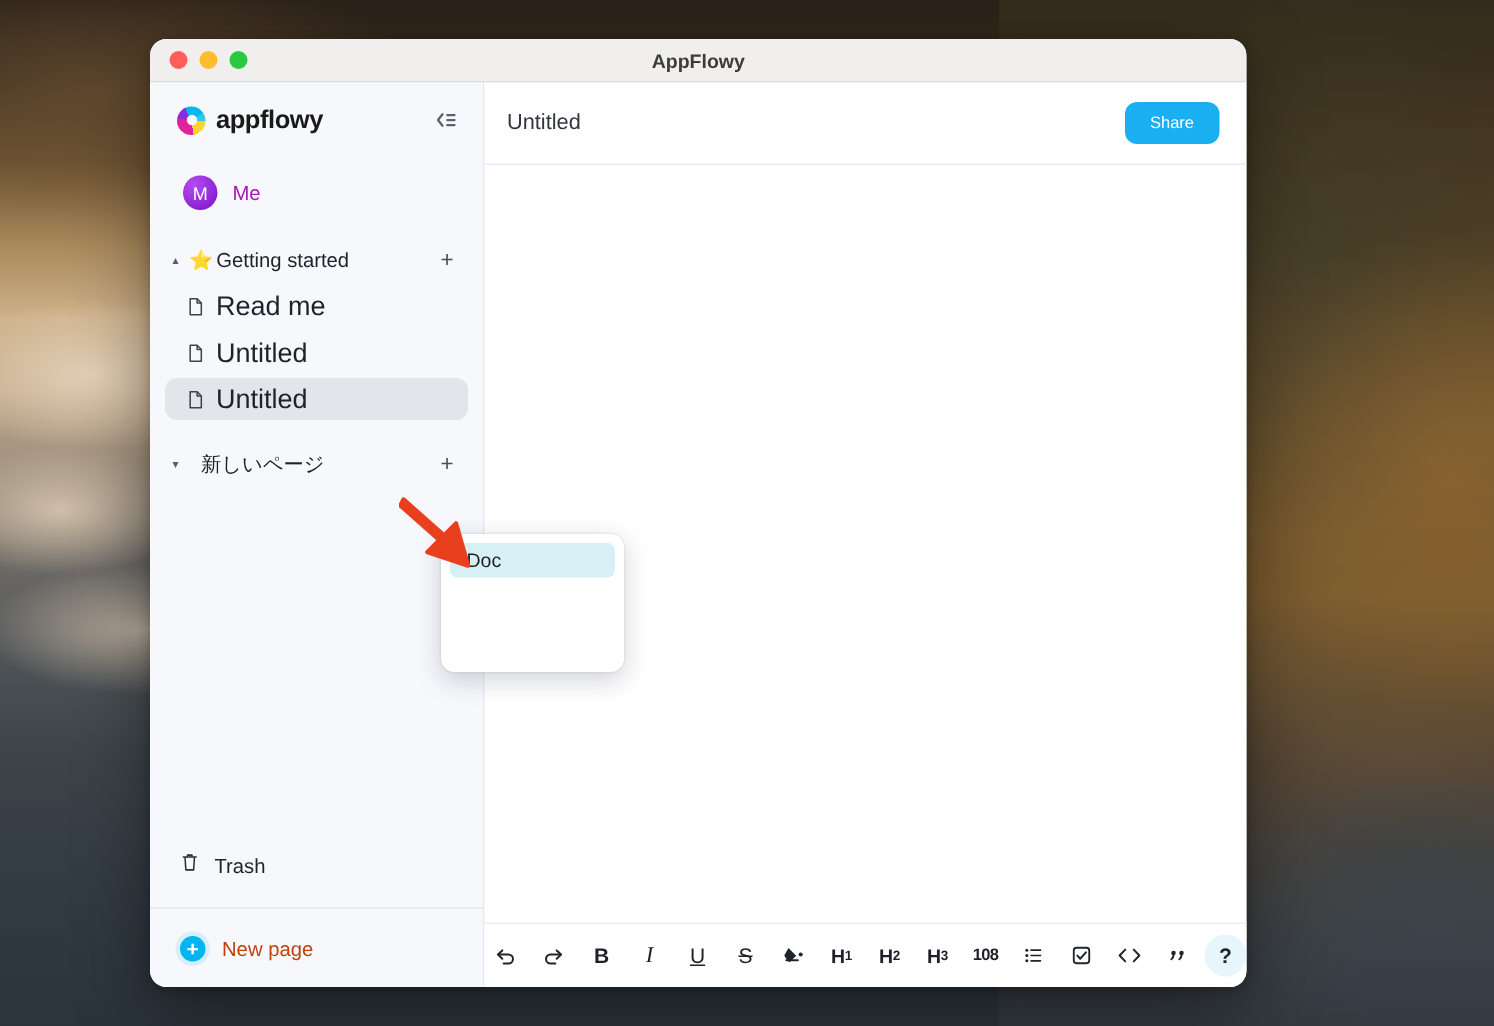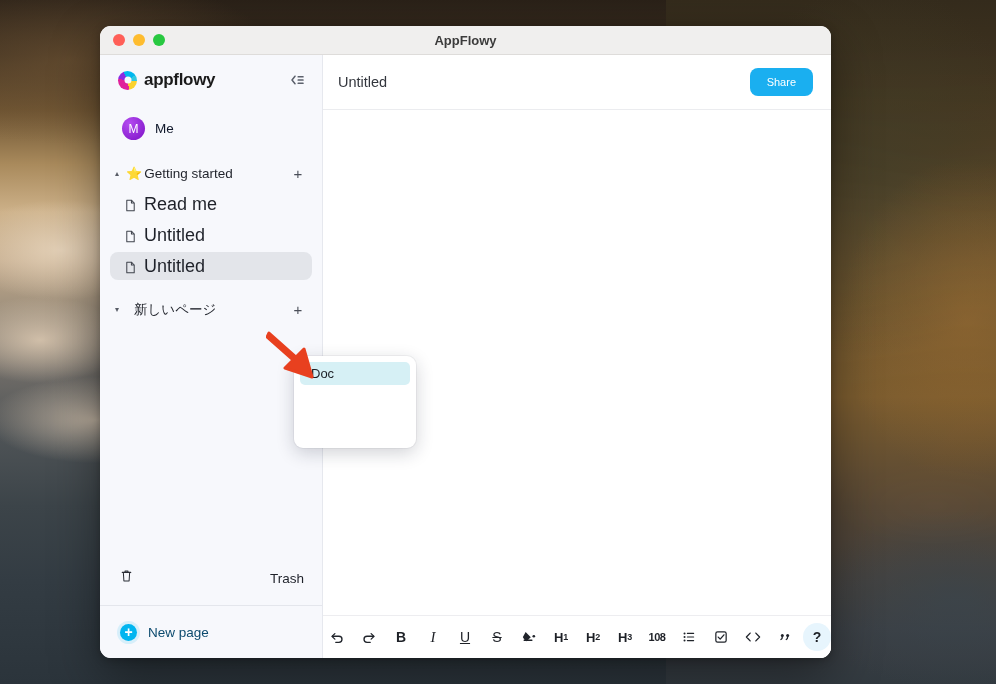--- a/index.html
+++ b/index.html
@@ -159,21 +159,21 @@
   }
   #avatar {
     width: 23px; height: 23px;
     border-radius: 50%;
     background: radial-gradient(circle at 32% 28%, #b44cf0, #8a1fd0 75%);
     color: #fff;
     font-size: 12px;
     font-weight: normal;
     display: flex; align-items: center; justify-content: center;
   }
-  #user-name { font-size: 13.5px; color: #0f172a; }
+  #user-name { font-size: 13.5px; color: #a21caf; }
 
   
   #tree { margin-top: 14px; flex: 0 0 auto; }
 
   .section-row {
     display: flex; align-items: center;
     height: 27px;
     margin: 0 10px 0 6px;
     padding: 0 6px 0 4px;
     border-radius: 7px;
@@ -205,45 +205,44 @@
     border-radius: 8px;
     cursor: pointer;
   }
   .page-row.selected { background: #e3e5ea; }
   .doc-icon { width: 13px; height: 13px; flex: 0 0 auto; color: #3f434c; }
   .page-label { font-size: 18px; color: #1f222a; }
 
   #sidebar-spacer { flex: 1; }
 
   #trash-row {
-    display: flex; align-items: center; gap: 22px;
+    display: flex; align-items: center; gap: 10px;
     margin: 0 10px 12px 12px;
     padding: 6px 8px;
     border-radius: 7px;
     cursor: pointer;
-    justify-content: space-between;
   }
   #trash-label { font-size: 13.5px; color: #1f222a; }
 
   #sidebar-footer {
     border-top: 1px solid #e4e6ec;
     height: 53px;
     display: flex; align-items: center;
     padding-left: 20px;
     gap: 11px;
     cursor: pointer;
   }
   #plus-circle {
     width: 17px; height: 17px; border-radius: 50%;
     background: #00b5f0;
     display: flex; align-items: center; justify-content: center;
     color: #fff; font-size: 14px; line-height: 0; font-weight: bold;
     box-shadow: 0 0 0 3px rgba(0,181,240,.13);
   }
-  #new-page-label { font-size: 13.5px; color: #0c4a6e; }
+  #new-page-label { font-size: 13.5px; color: #c2410c; }
 
   
   #main {
     flex: 1;
     display: flex;
     flex-direction: column;
     background: #ffffff;
     position: relative;
   }
   #doc-header {

